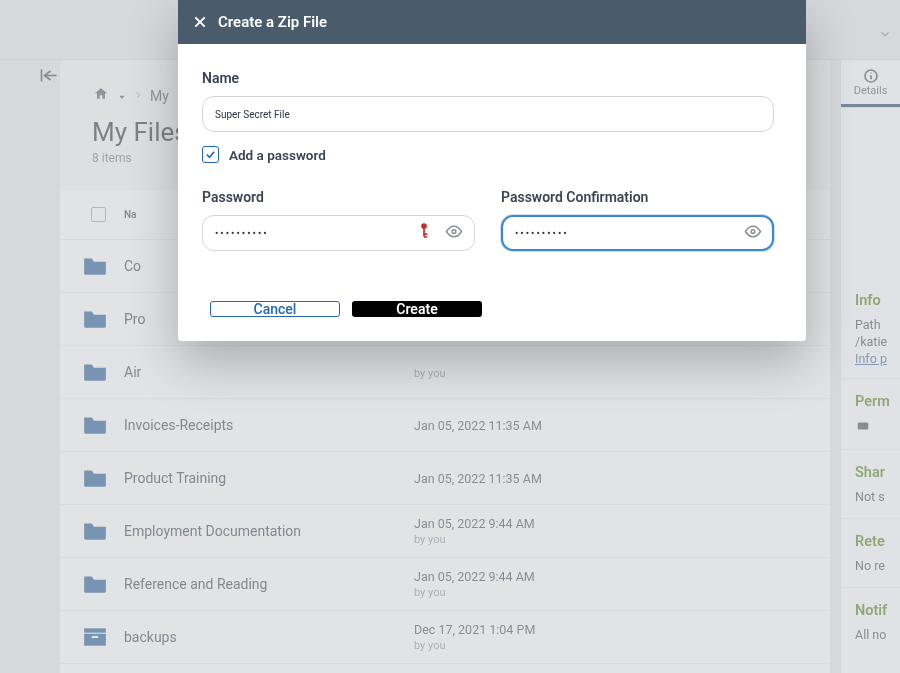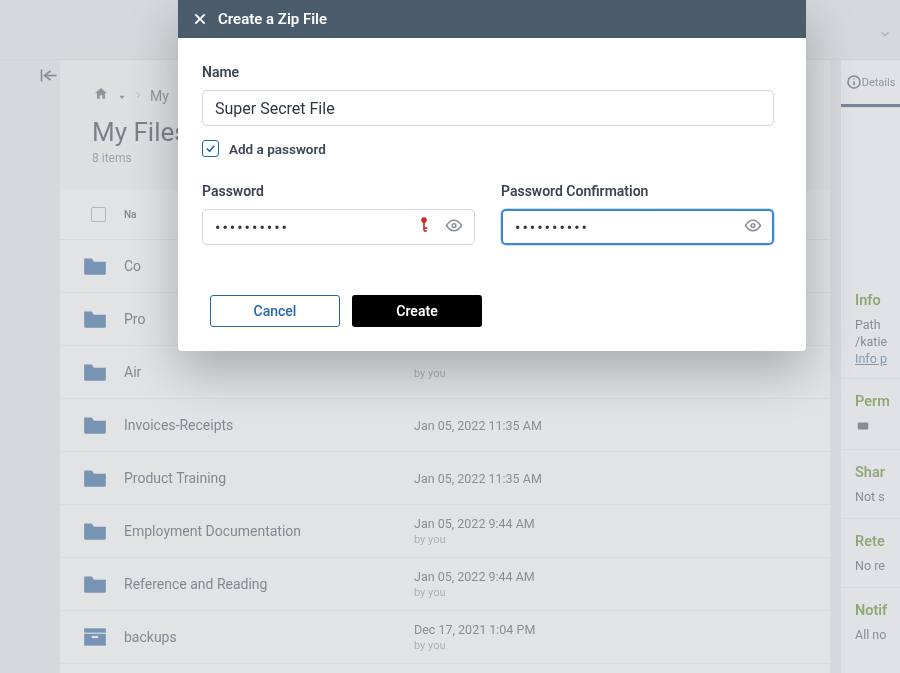--- a/index.html
+++ b/index.html
@@ -30,52 +30,52 @@
   .file-row { display: flex; align-items: center; height: 53px; padding: 0 22px; border-bottom: 1px solid #eceef1; }
   .file-row .folder-icon { width: 28px; height: 22px; margin-left: 0px; }
   .file-row .folder-icon svg { display:block; color: #16508e; }
   .file-row .fname { margin-left: 14px; font-size: 14px; color: #2c3540; flex: 0 0 290px; overflow: hidden; white-space: nowrap; }
   .file-row .fmeta { font-size: 12.5px; color: #3b424b; }
   .file-row .fmeta .by { color: #8a9099; font-size: 11px; display: block; margin-top: 2px; }
 
   
   .side-panel { position: absolute; top: 60px; right: 0; width: 60px; bottom: 0; background: #fdfdfe; border-left: 1px solid #e3e5e8; overflow: hidden; }
   .side-tabs { display: flex; height: 48px; border-bottom: 1px solid #e3e5e8; }
-  .side-tab { flex: 1; display: flex; flex-direction: row; align-items: center; justify-content: center; font-size: 11px; color: #4a5462; border-bottom: 3px solid transparent; }
+  .side-tab { flex: 1; display: flex; flex-direction: column; align-items: center; justify-content: center; font-size: 11px; color: #4a5462; border-bottom: 3px solid transparent; }
   .side-tab.active { border-bottom-color: #17365a; }
   .side-tab svg { color: #3b4654; }
   .side-section { padding: 14px 0 12px 14px; border-bottom: 1px solid #ebedef; }
   .side-h { font-size: 14.5px; font-weight: 600; color: #4d7c0f; margin-bottom: 8px; }
   .side-txt { font-size: 12.5px; color: #3b424b; margin-bottom: 2px; }
   .side-link { font-size: 12.5px; color: #2e5e93; text-decoration: underline; }
   .side-small-icon { color:#3b424b; }
 
   
   .overlay { position: absolute; inset: 0; background: rgba(200,204,208,0.55); }
 
   
   .modal { position: absolute; left: 178px; top: 0; width: 628px; background: #fff; border-radius: 0 0 4px 4px; box-shadow: 0 20px 50px rgba(0,0,0,.25); overflow: hidden; }
-  .modal-header { background: #4a5b6c; height: 38px; display: flex; align-items: center; padding: 0 14px; color: #fff; }
+  .modal-header { background: #4a5b6c; height: 44px; display: flex; align-items: center; padding: 0 14px; color: #fff; }
   .modal-header .close { cursor: pointer; margin-right: 10px; display: flex; }
   .modal-header .title { font-size: 15px; font-weight: 600; }
   .modal-body { padding: 26px 32px 10px 24px; }
   .field-label { font-size: 14px; font-weight: 600; color: #3a4452; margin-bottom: 10px; }
-  .text-input { width: 100%; height: 36px; border: 1px solid #d3d7dc; border-radius: 5px; padding: 0 12px; font-size: 16px; color: #2c3540; outline: none; }
+  .text-input { width: 100%; height: 36px; border: 1px solid #d3d7dc; border-radius: 12px; padding: 0 12px; font-size: 10px; color: #2c3540; outline: none; }
   .chk-row { display: flex; align-items: center; margin-top: 14px; margin-bottom: 26px; }
   .chk-row .chk { width: 17px; height: 17px; border: 1.6px solid #2468b2; border-radius: 3px; display: flex; align-items: center; justify-content: center; margin-right: 10px; color:#2468b2; }
   .chk-row label { font-size: 13.5px; font-weight: 600; color: #3a4452; }
   .pw-fields { display: flex; gap: 26px; margin-bottom: 40px; align-items: flex-end; }
   .pw-col { flex: 1; }
   .pw-wrap { position: relative; }
   .pw-wrap .text-input { padding-right: 72px; letter-spacing: 2px; }
   .pw-wrap.focused .text-input { border: 2px solid #3a87d6; box-shadow: 0 0 0 1px rgba(58,135,214,.25); }
   .pw-wrap .key-icon { position: absolute; right: 44px; top: 50%; transform: translateY(-50%); color: #cc2a2a; }
   .pw-wrap .eye-icon { position: absolute; right: 12px; top: 50%; transform: translateY(-50%); color: #8a9099; cursor: pointer; }
   .modal-footer { padding: 0 32px 24px 32px; display: flex; gap: 12px; }
-  .btn { height: 32px; border-radius: 3px; font-size: 14px; font-weight: 500; cursor: pointer; display: inline-flex; align-items: center; justify-content: center; }
+  .btn { height: 16px; border-radius: 3px; font-size: 14px; font-weight: 500; cursor: pointer; display: inline-flex; align-items: center; justify-content: center; }
   .btn-cancel { width: 130px; background: #fff; color: #2468b2; border: 1.5px solid #2468b2; }
   .btn-create { width: 130px; background: #000000; color: #fff; border: none; font-weight: 600; }
 
   .top-divider { position:absolute; top:59px; left:0; right:0; height:1px; background:#d9dbdf; }
   .top-right-caret { position:absolute; top:26px; right:8px; color:#8b929b; }
 </style>
 </head>
 <body>
 
 <div class="top-strip">

